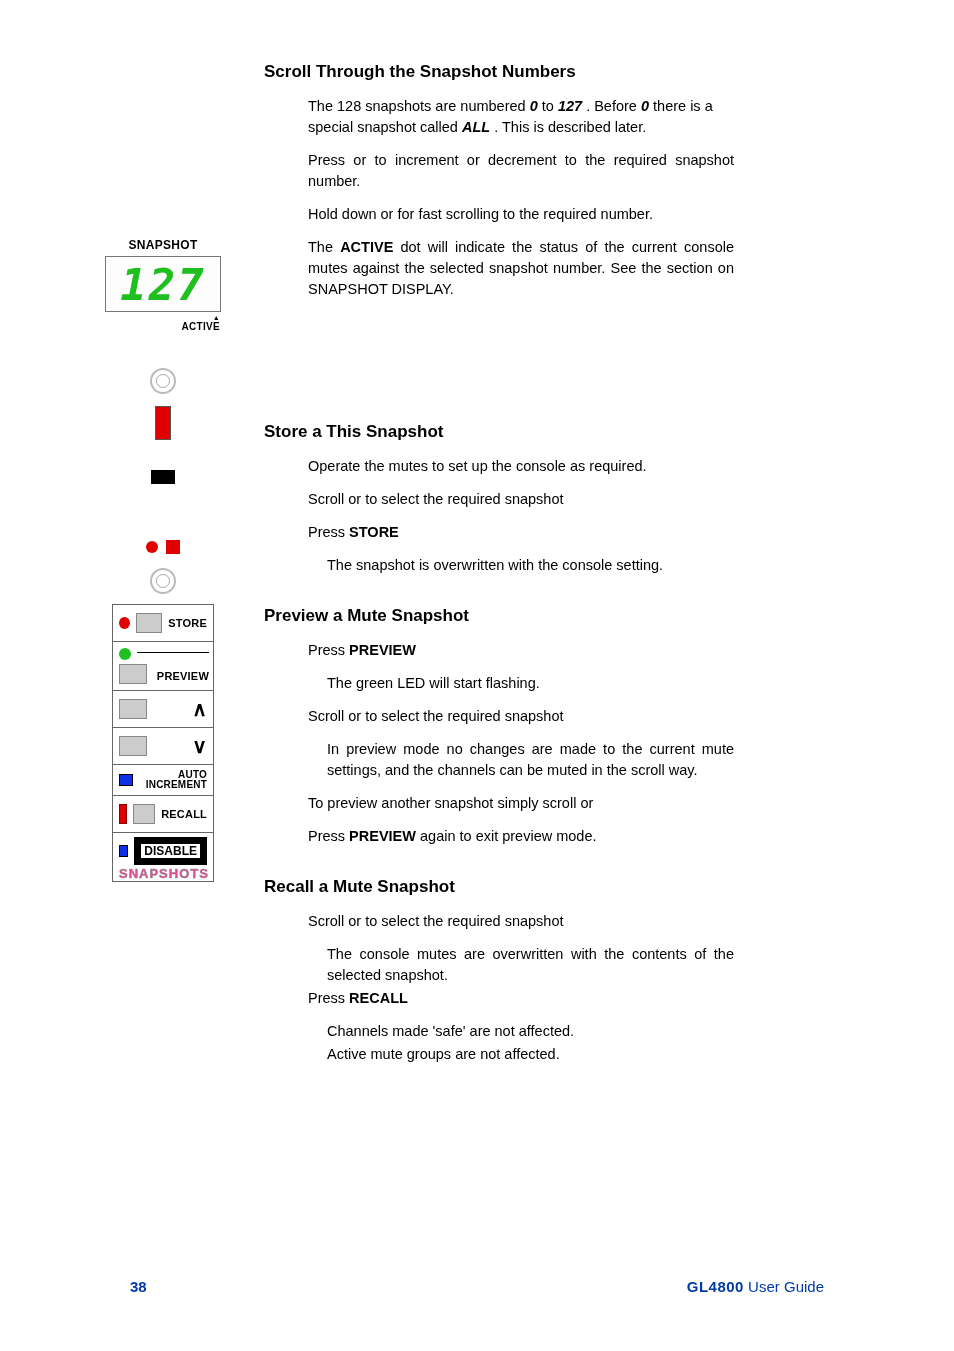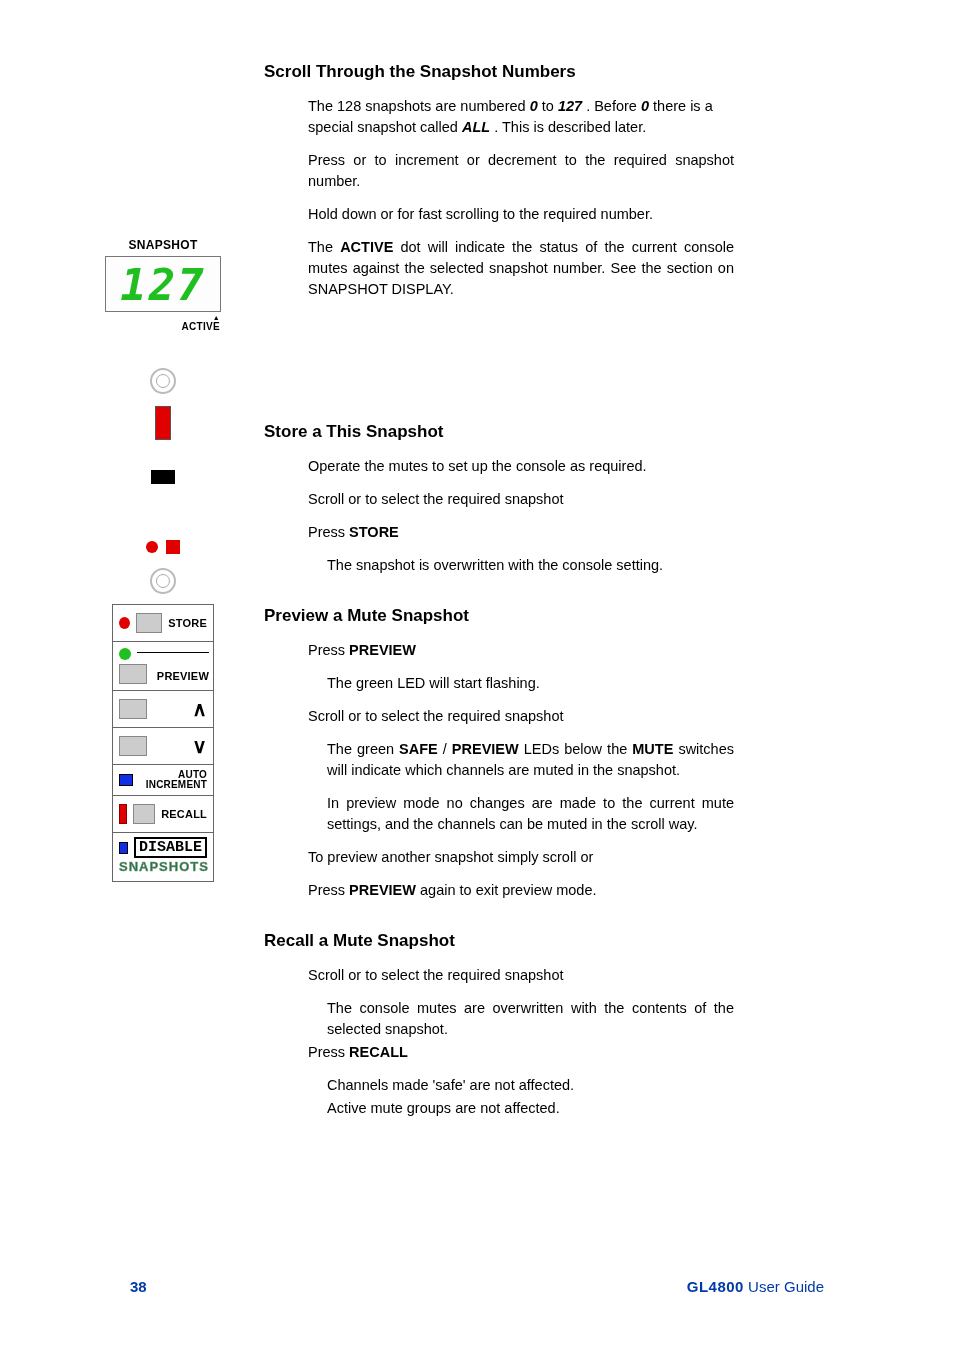--- a/index.html
+++ b/index.html
@@ -148,33 +148,33 @@
   .panel-row .lbl.two { line-height: 1.0; font-size: 10px; }
   .arrow {
     font-size: 20px;
     font-weight: bold;
     margin-left: auto;
   }
   .recall-led {
     width: 8px; height: 18px; background:#e00000; border:1px solid #800;
   }
   .disable-box {
-    border:2px solid #000000;
+    border:7px solid #000000;
     padding:0 3px;
-    font-family:Liberation Mono, monospace;
+    font-family:Liberation Sans, sans-serif;
     font-weight:bold;
-    font-size:15px;
+    font-size:12px;
     margin-left:auto;
   }
   .snapshots-label {
     font-family: "Arial Black", Arial, sans-serif;
     font-size: 13px;
     font-weight: 900;
     -webkit-text-stroke: 0.5px #888;
-    color: #15803d;
+    color: #ec4899;
     letter-spacing: 1px;
     display:block;
     text-align:center;
     margin-top:1px;
   }
 
   
   .footer {
     position: absolute;
     bottom: 56px;
@@ -300,29 +300,20 @@
 
     <div style="height:18px;"></div>
 
     <h3>Preview a Mute Snapshot</h3>
     <p class="step indent1">
       <span>Press  </span>
       <span class="bold">PREVIEW</span>
     </p>
     <p class="step indent2">The green LED will start flashing.</p>
     <p class="step indent1">Scroll    or    to select the required snapshot</p>
-    <p class="step indent2 just">
-      <span>The green </span>
-      <span class="bold">SAFE</span>
-      <span>/</span>
-      <span class="bold">PREVIEW</span>
-      <span> LEDs below the </span>
-      <span class="bold">MUTE</span>
-      <span> switches will indicate which channels are muted in the snapshot.</span>
-    </p>
     <p class="step indent2 just">In preview mode no changes are made to the current mute settings, and the channels can be muted in the scroll way.</p>
     <p class="step indent1">To preview another snapshot simply scroll    or</p>
     <p class="step indent1">
       <span>Press  </span>
       <span class="bold">PREVIEW</span>
       <span>  again to exit preview mode.</span>
     </p>
 
     <div style="height:18px;"></div>
 

